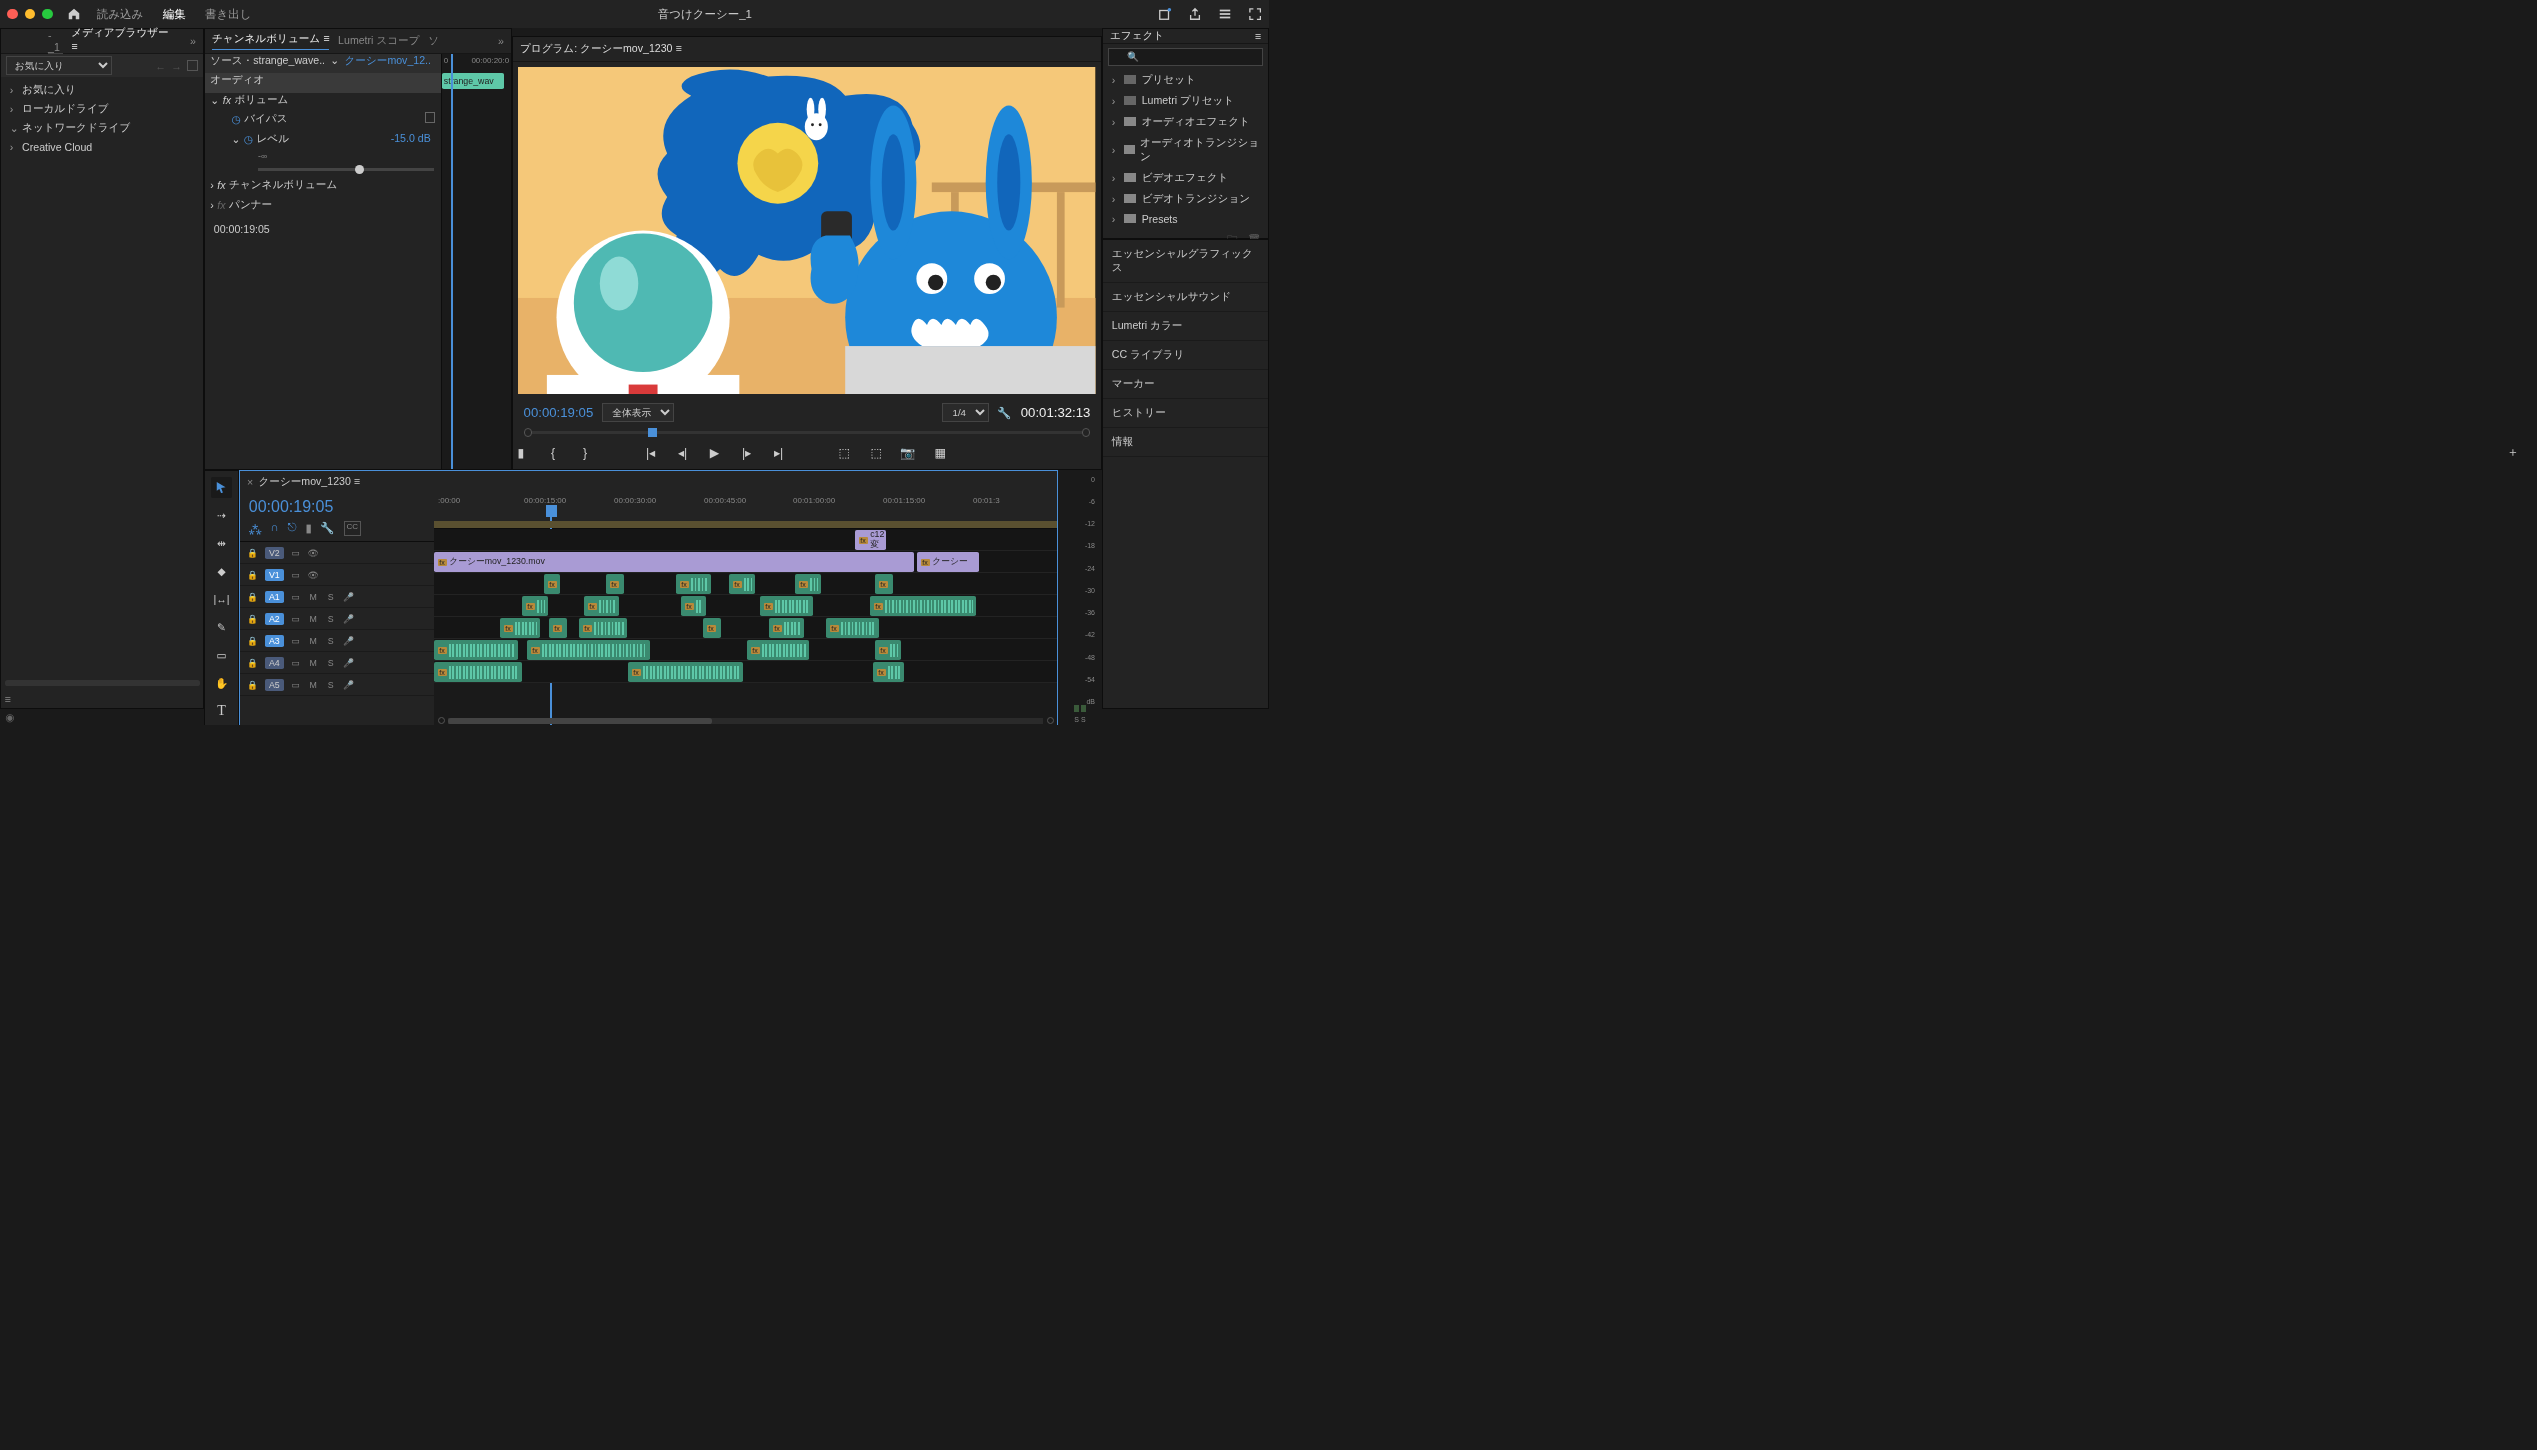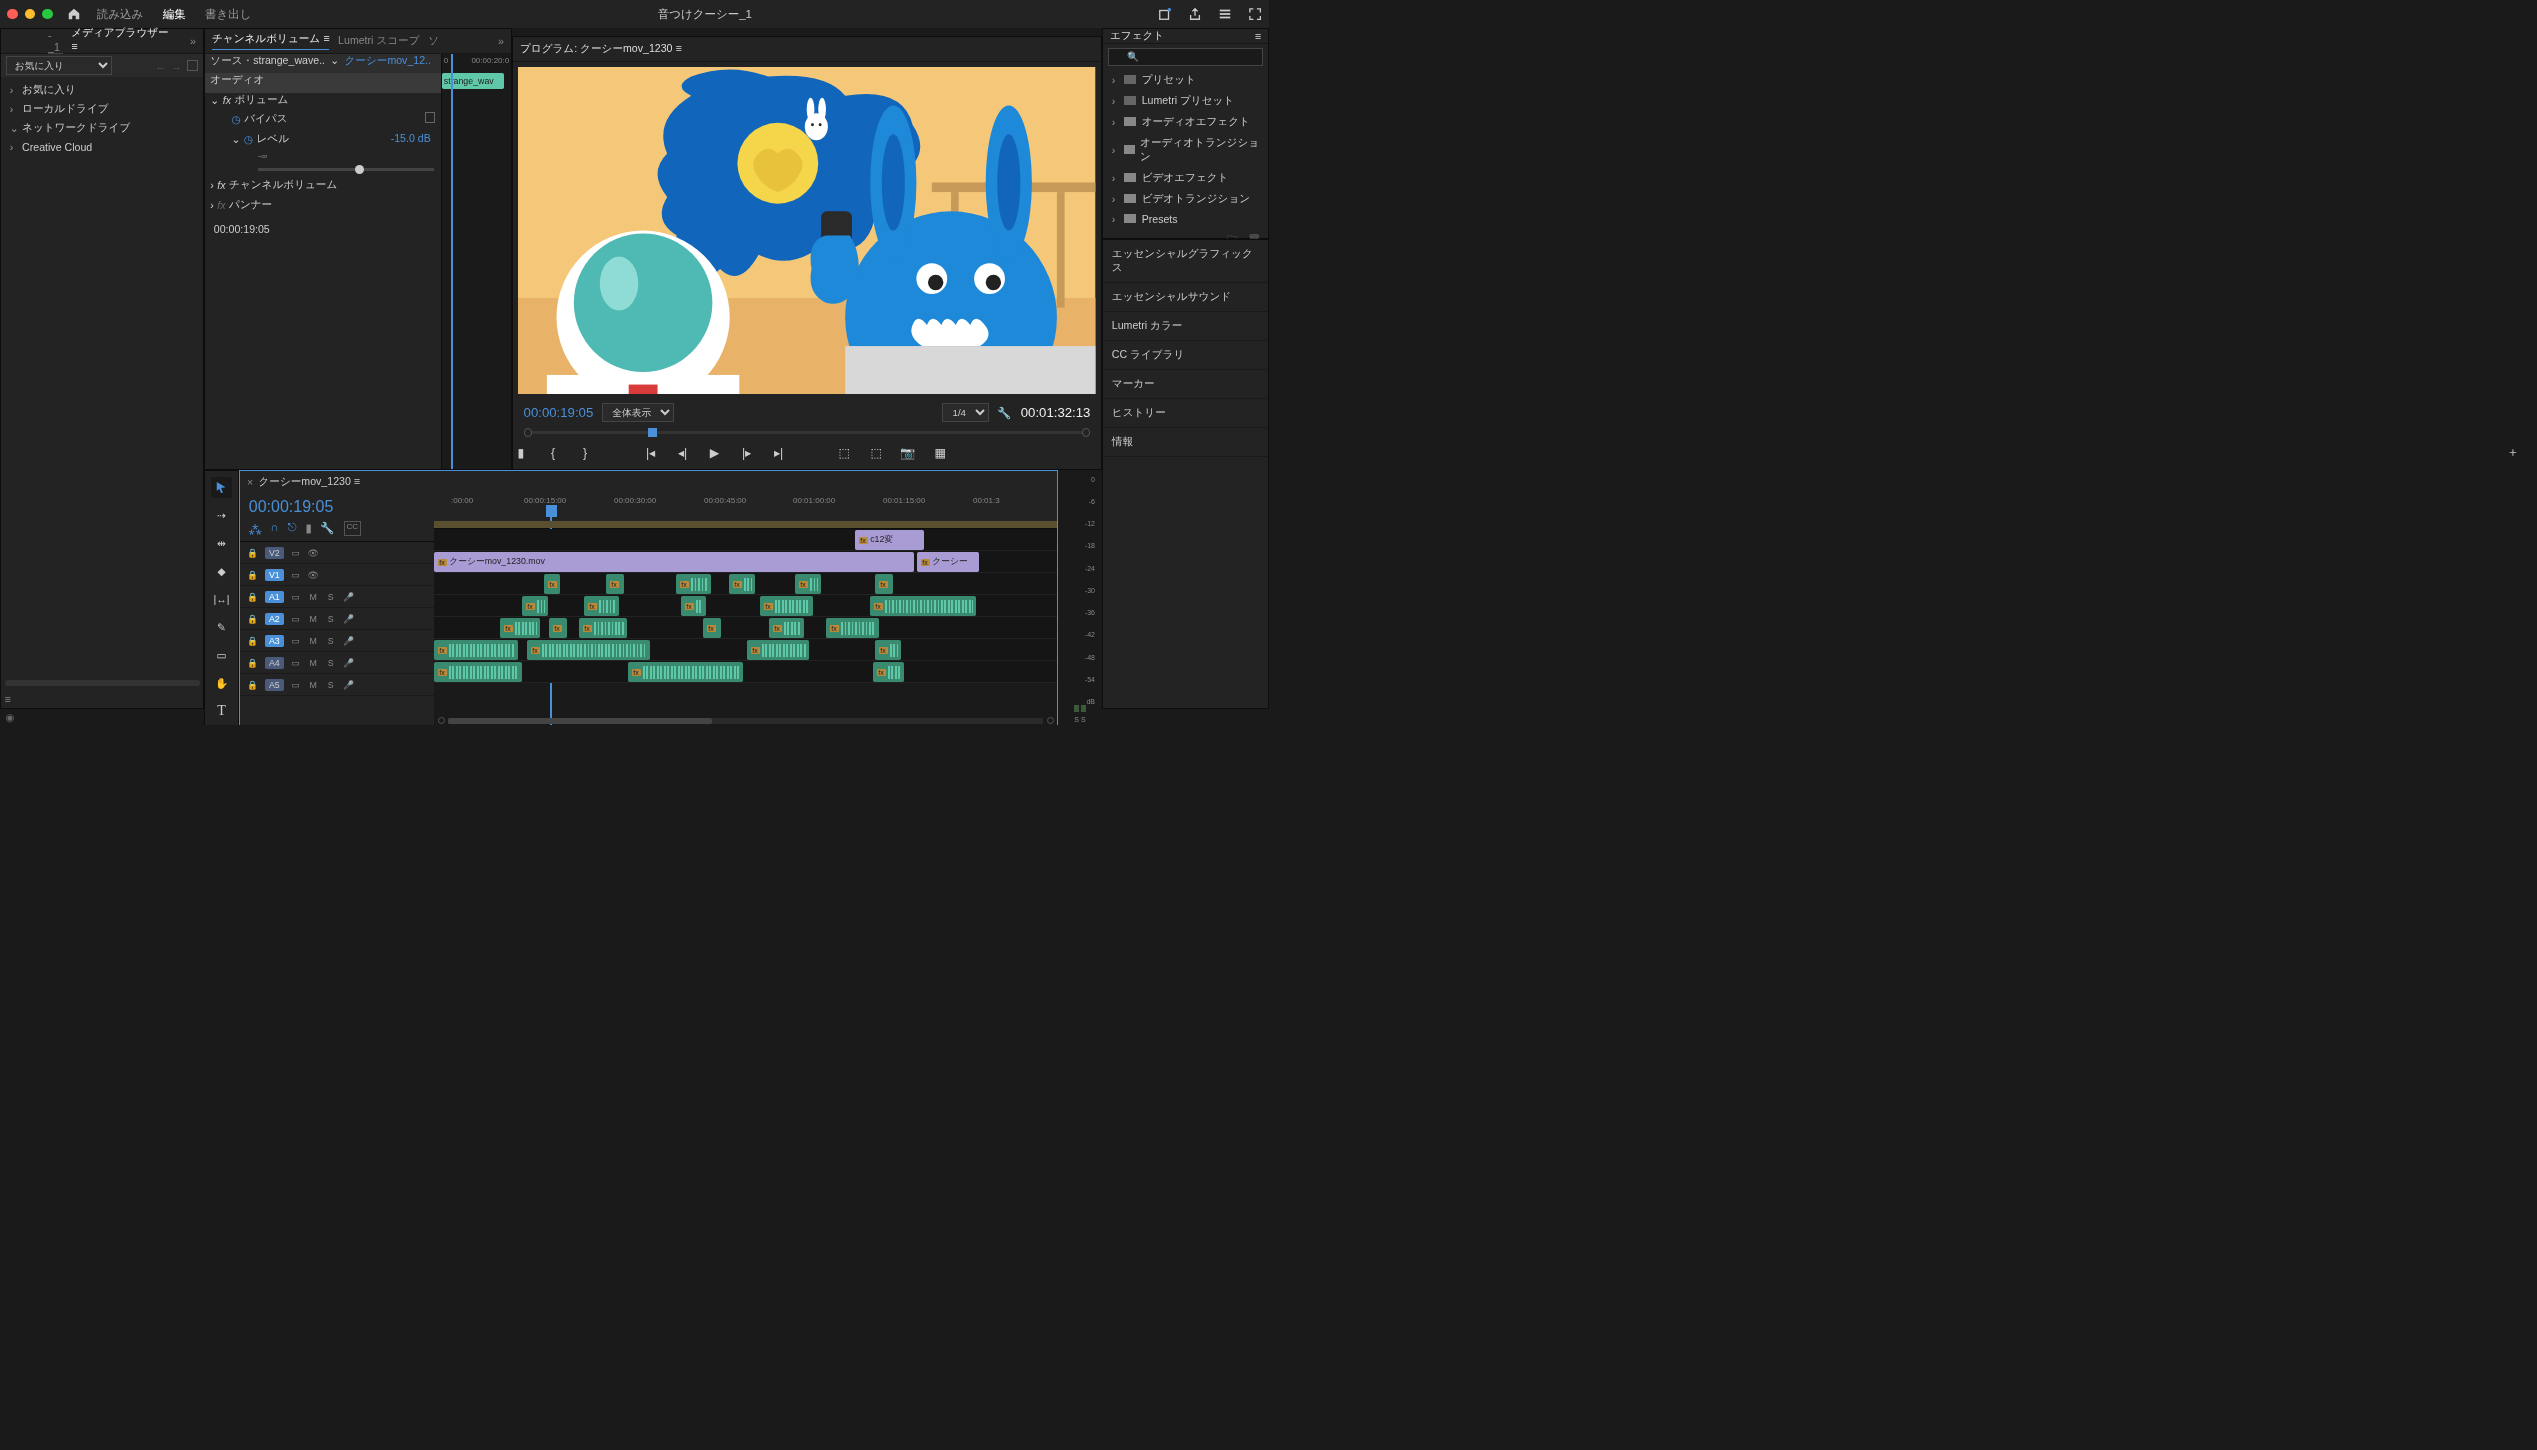--- a/index.html
+++ b/index.html
@@ -445,34 +445,34 @@
                   <span class="ti">▭</span>
                   <span class="ti">M</span>
                   <span class="ti">S</span>
                   <span class="ti">🎤</span>
                 </div>
               </div>
           </div>
           <div class="tl-right">
             <div class="ruler">
               <div id="ruler-ticks">
-                  <span class="tick" style="left: 17px;">:00:00</span>
+                  <span class="tick" style="left: 4px;">:00:00</span>
                   <span class="tick" style="left: 90px;">00:00:15:00</span>
                   <span class="tick" style="left: 180px;">00:00:30:00</span>
                   <span class="tick" style="left: 270px;">00:00:45:00</span>
                   <span class="tick" style="left: 359px;">00:01:00:00</span>
                   <span class="tick" style="left: 449px;">00:01:15:00</span>
                   <span class="tick" style="left: 539px;">00:01:3</span>
                 </div>
               <div class="ph"></div>
               <div class="wa"></div>
             </div>
             <div class="tracks">
               <div class="trk">
-                <div class="clip vid" style="left:421px;width:69px">
+                <div class="clip vid" style="left:421px;width:31px">
                     <span class="fx">fx</span>
                     <span>c12変</span>
                   </div>
               </div>
               <div class="trk">
                 <div class="clip vid" style="left:0;width:480px">
                     <span class="fx">fx</span>
                     <span>クーシーmov_1230.mov</span>
                   </div>
                 <div class="clip vid" style="left:483px;width:62px">

